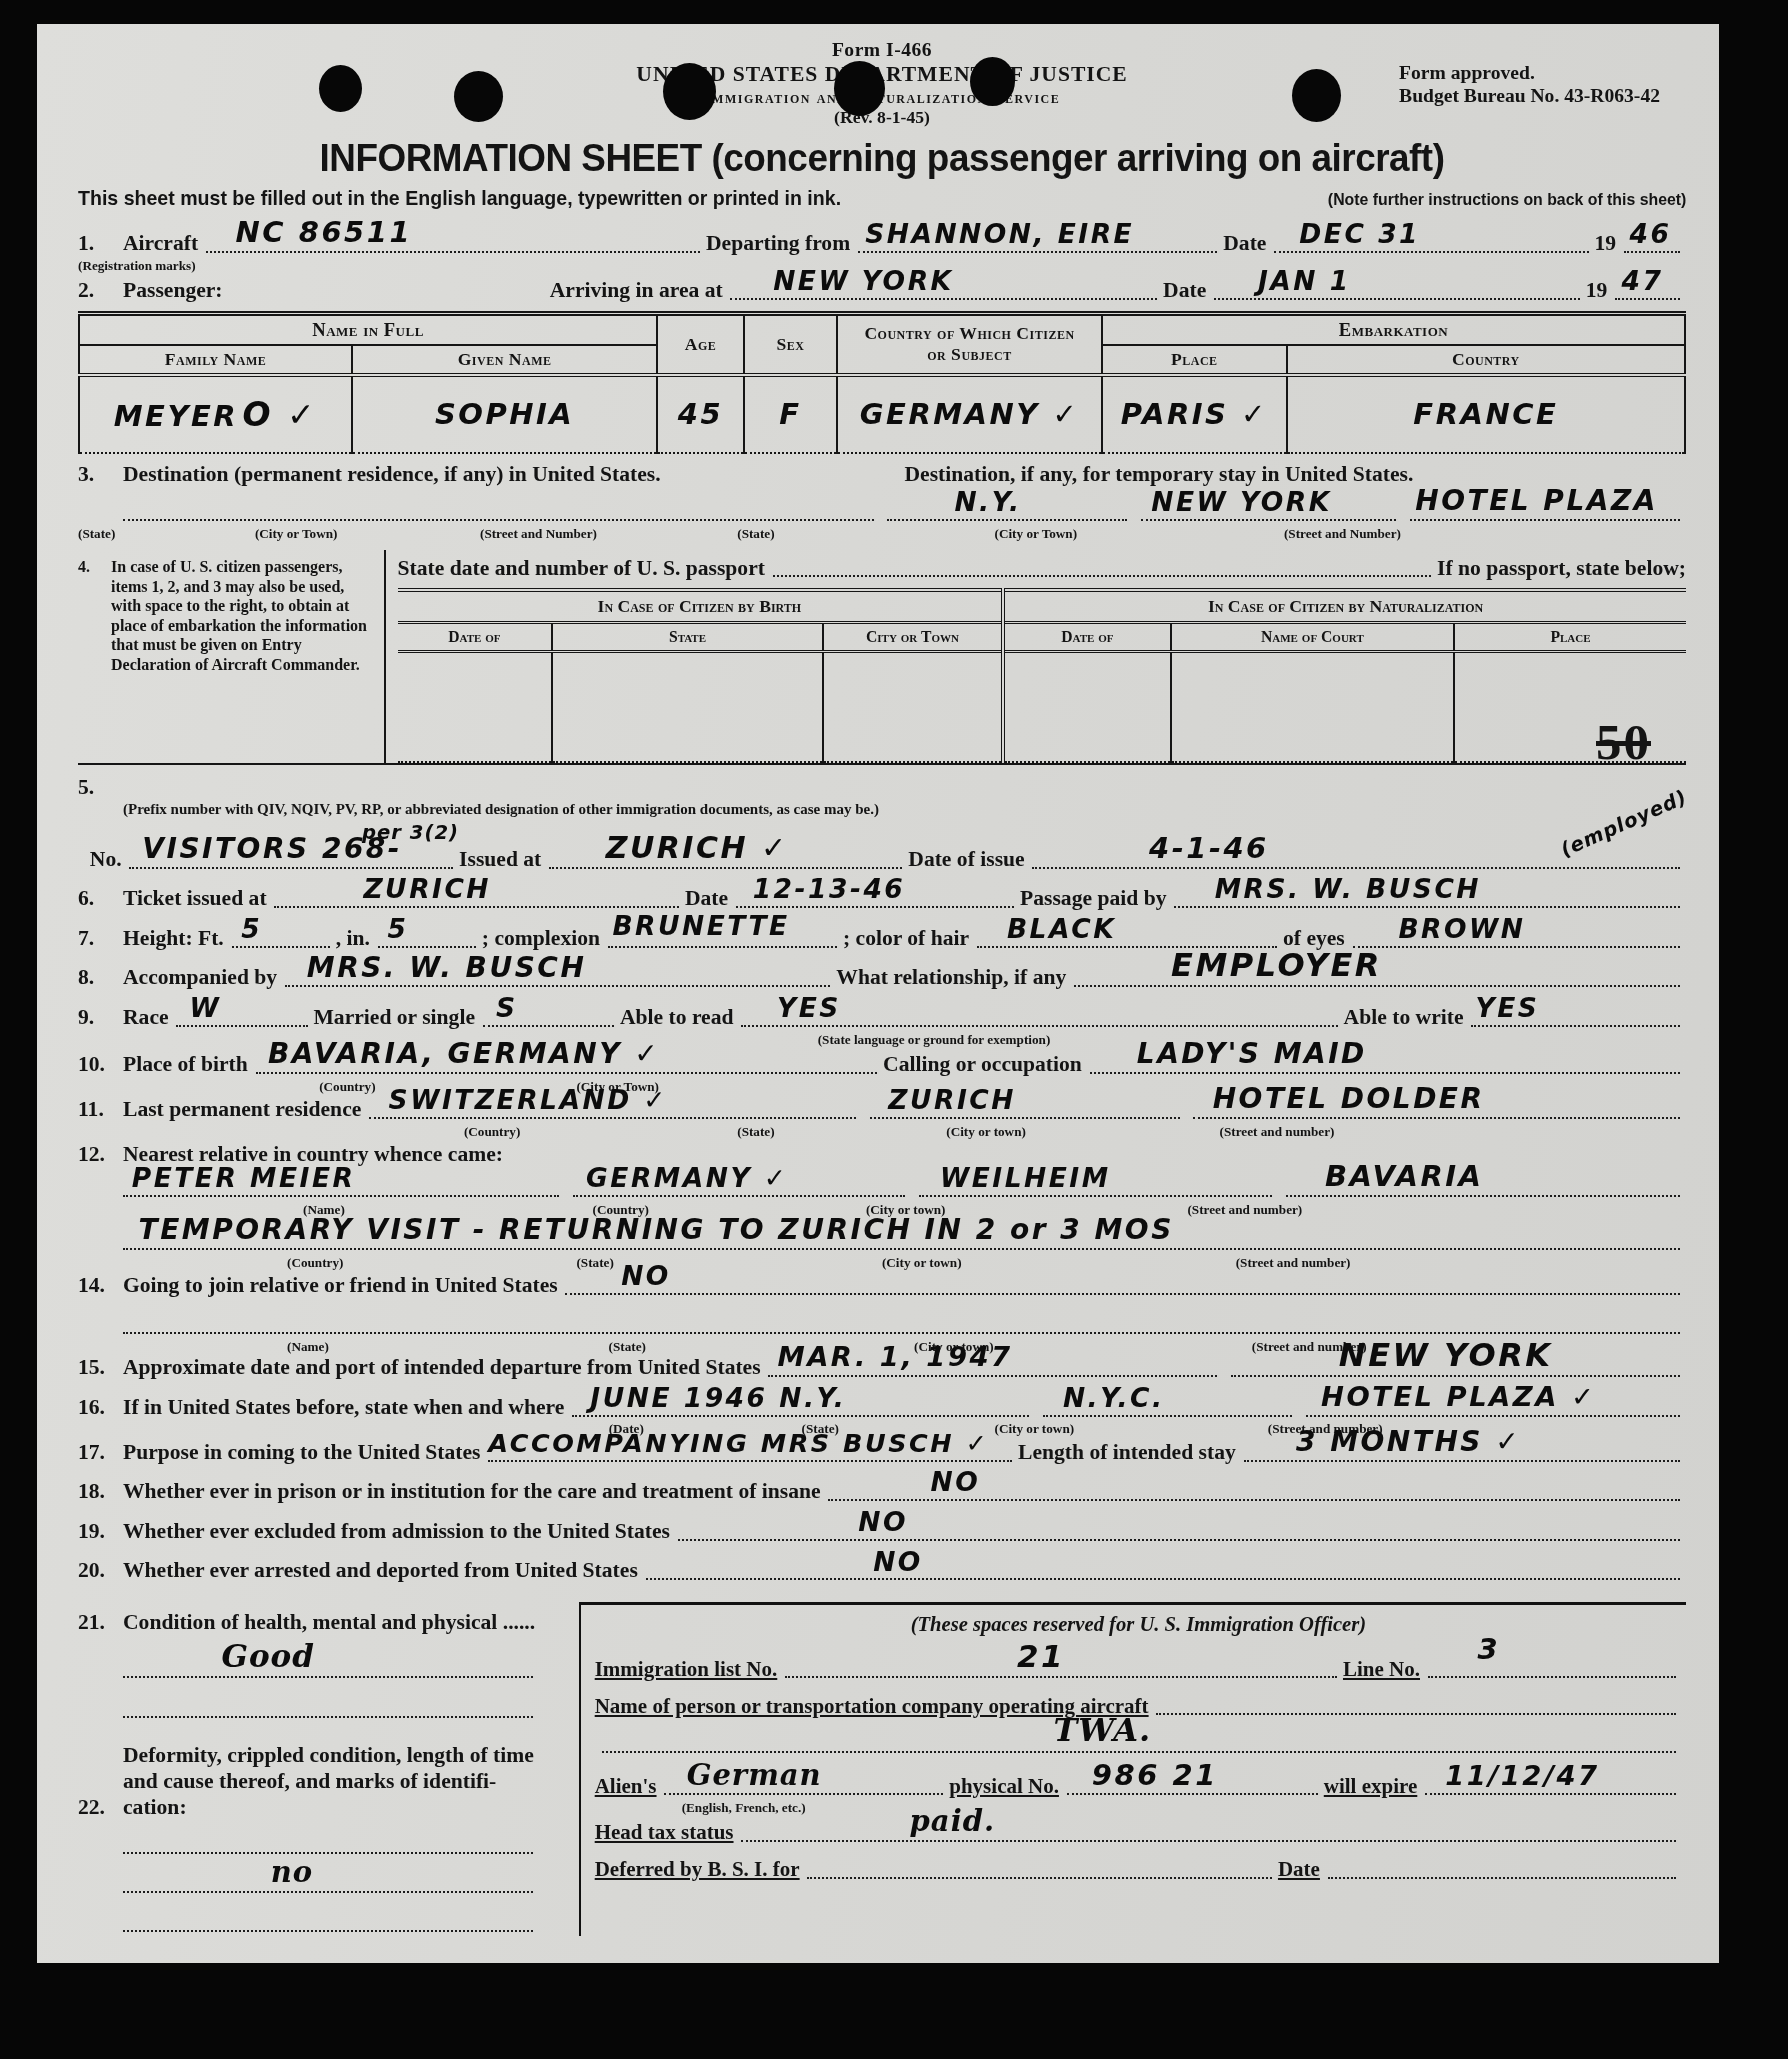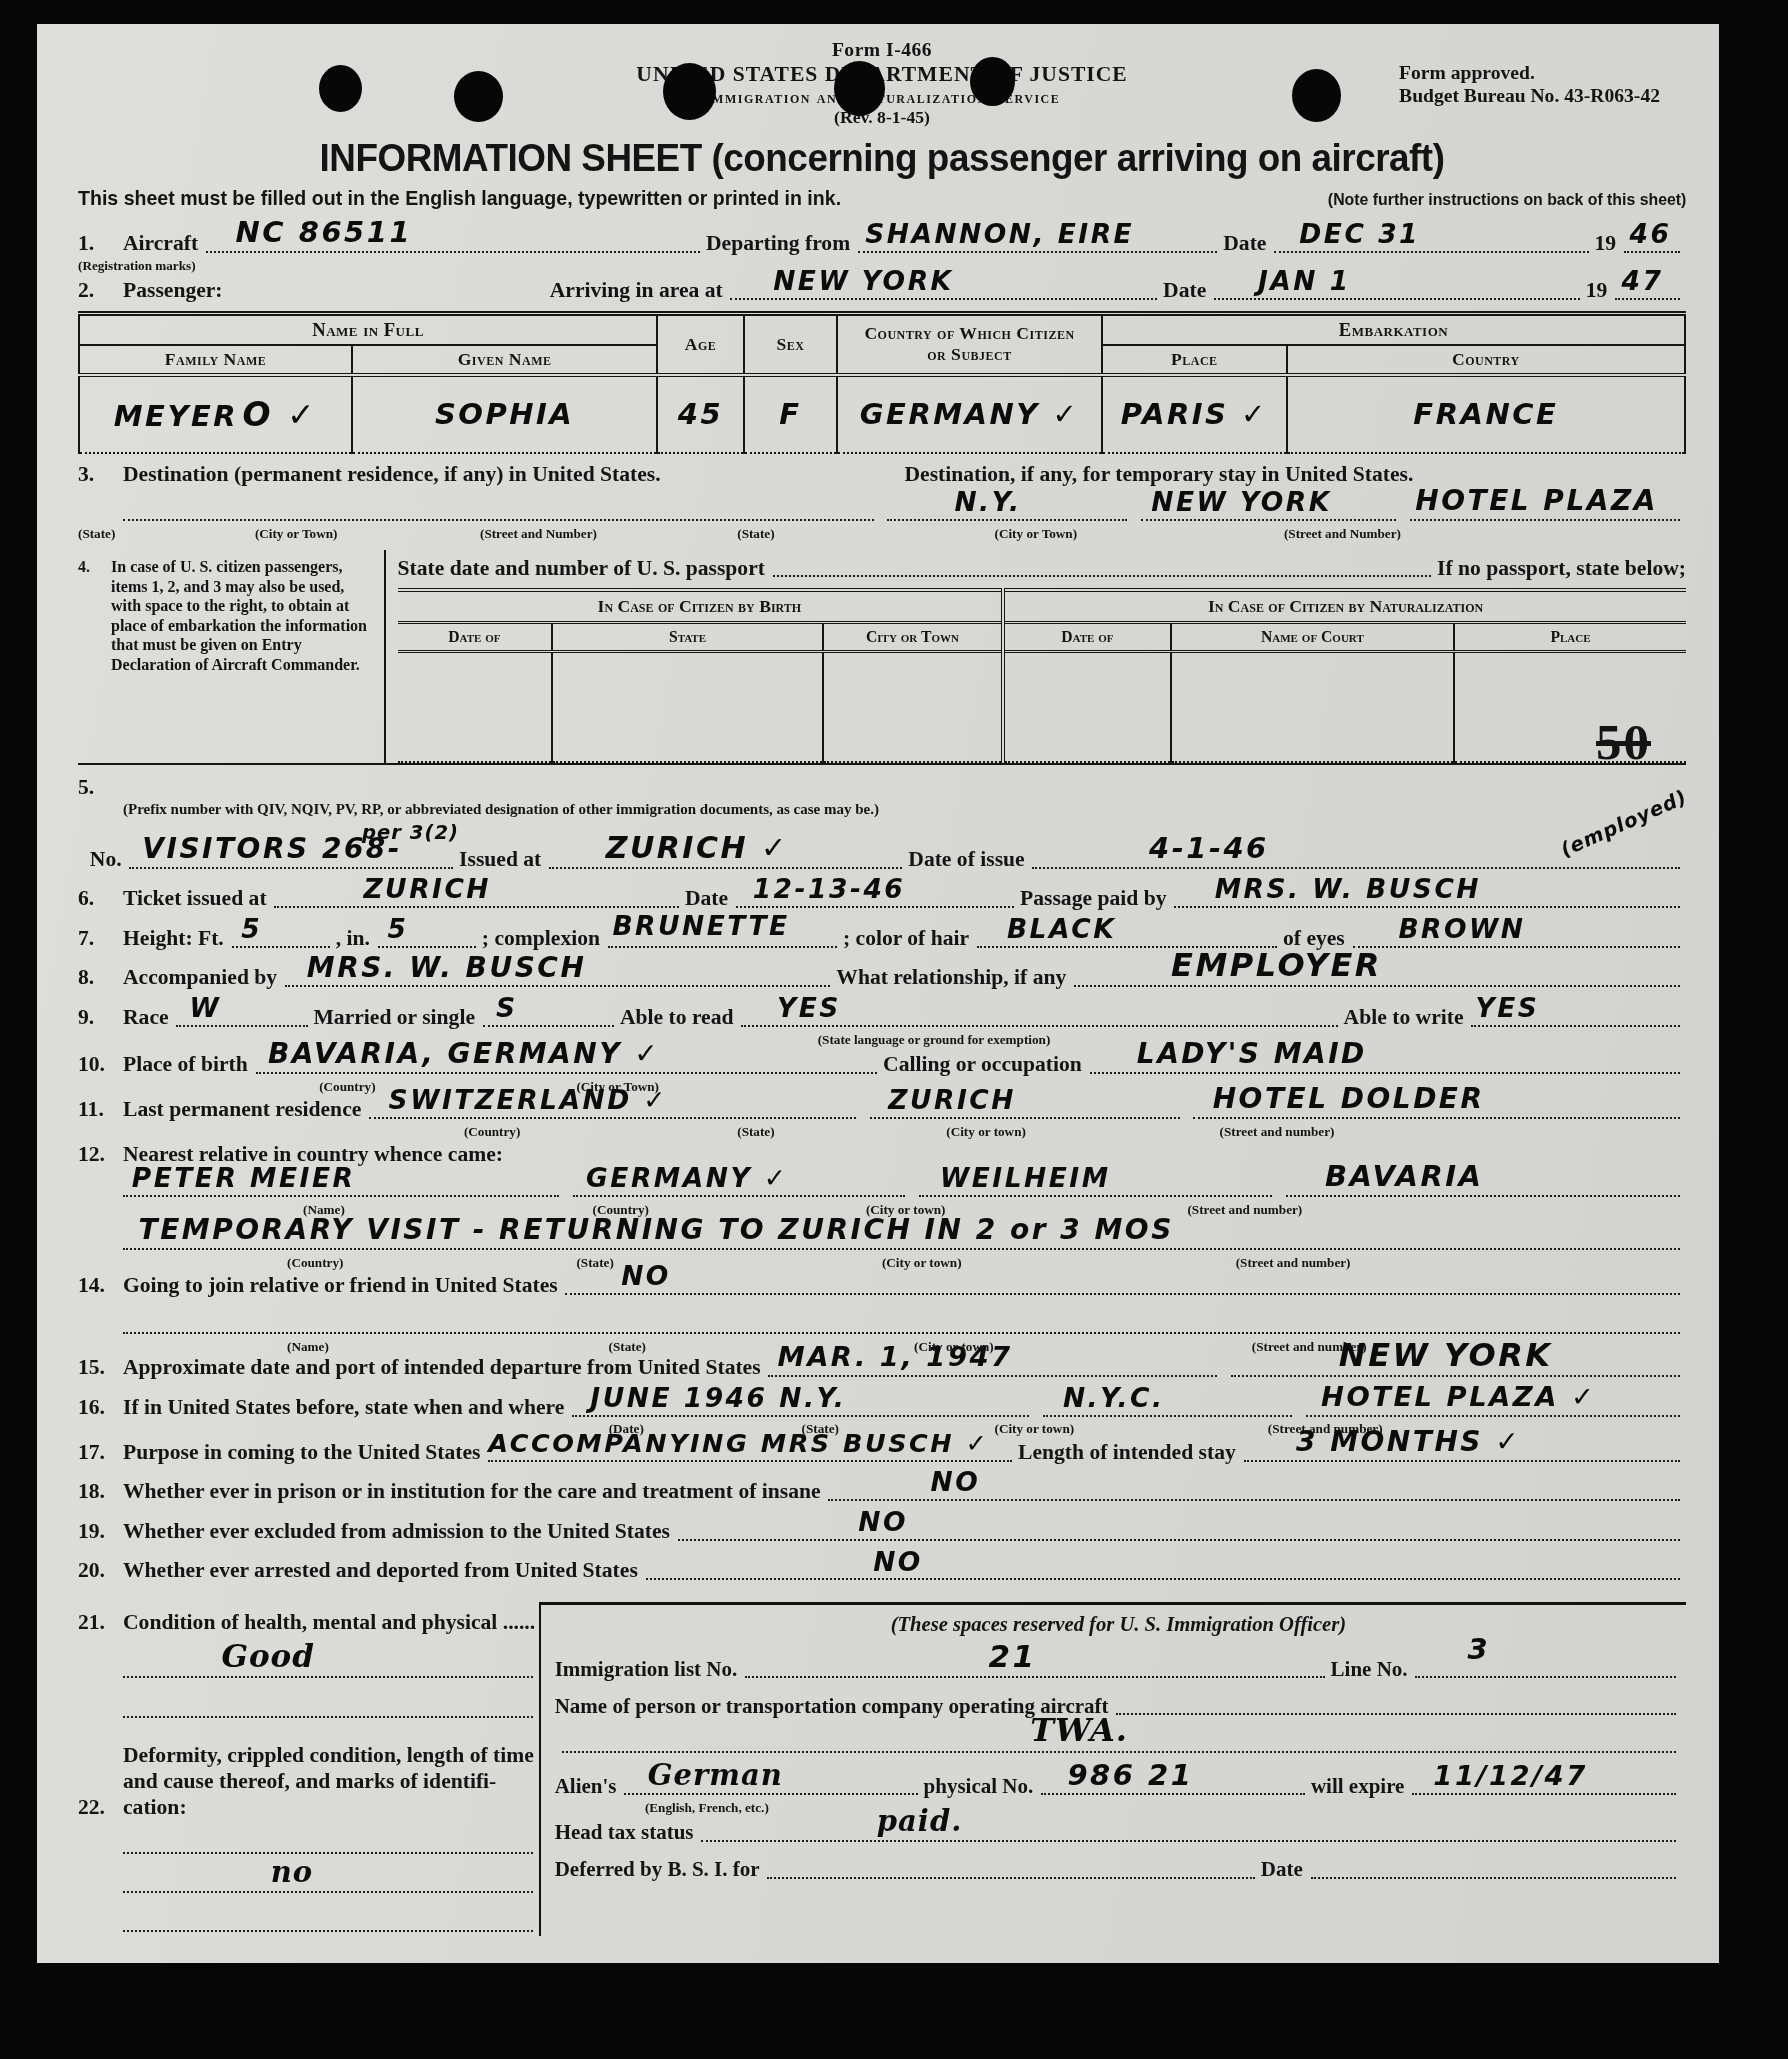--- a/index.html
+++ b/index.html
@@ -55,25 +55,25 @@
   .s4tbl th { border-bottom:3.9px double #151515; font-variant:small-caps; font-size:17.6px; padding:3.9px 0; }
   .s4tbl .sub th { border-bottom:3.9px double #151515; font-size:15.7px; }
   .s4tbl td, .s4tbl th { border-left:2px solid #151515; }
   .s4tbl td:first-child, .s4tbl th:first-child { border-left:none; }
   .s4tbl .divider { border-left:4.9px double #151515 !important; }
   .s4tbl td.empty { height:106px; border-bottom:2px dotted #151515; }
   .stamp50 { position:absolute; right:35px; bottom:-7.8px; font-size:51px; font-weight:bold;
              text-decoration:line-through; letter-spacing:2px; }
 
   
-  .bottom { display:flex; margin-top:9.8px; }
+  .bottom { display:flex; margin-top:9.8px;gap:40px; }
   .bleft { flex:none; width:461px; }
   .officer { flex:1; border-left:2.9px solid #111; border-top:3.9px solid #111; margin-top:7.8px;
              padding:3.9px 3.9px 5.9px 13.7px; }
-  .officer .frow { font-size:21px; margin-top:11.8px; }
+  .officer .frow { font-size:21px; margin-top:11.8px;text-decoration:underline; }
   .reserved { text-align:center; font-style:italic; font-size:20.6px; font-weight:bold; margin-top:3.9px; }
   .cursive { font-family:"DejaVu Serif",serif; font-style:italic; font-weight:bold; letter-spacing:1px; }
   .margin-note { position:absolute; right:-5.9px; top:-35px; transform:rotate(-24deg); font-size:23.5px; }
   .anno { position:absolute; font-size:19.6px; letter-spacing:1px; }
 </style>
 </head>
 <body>
 
 <div class="page">
   <div class="paper">

